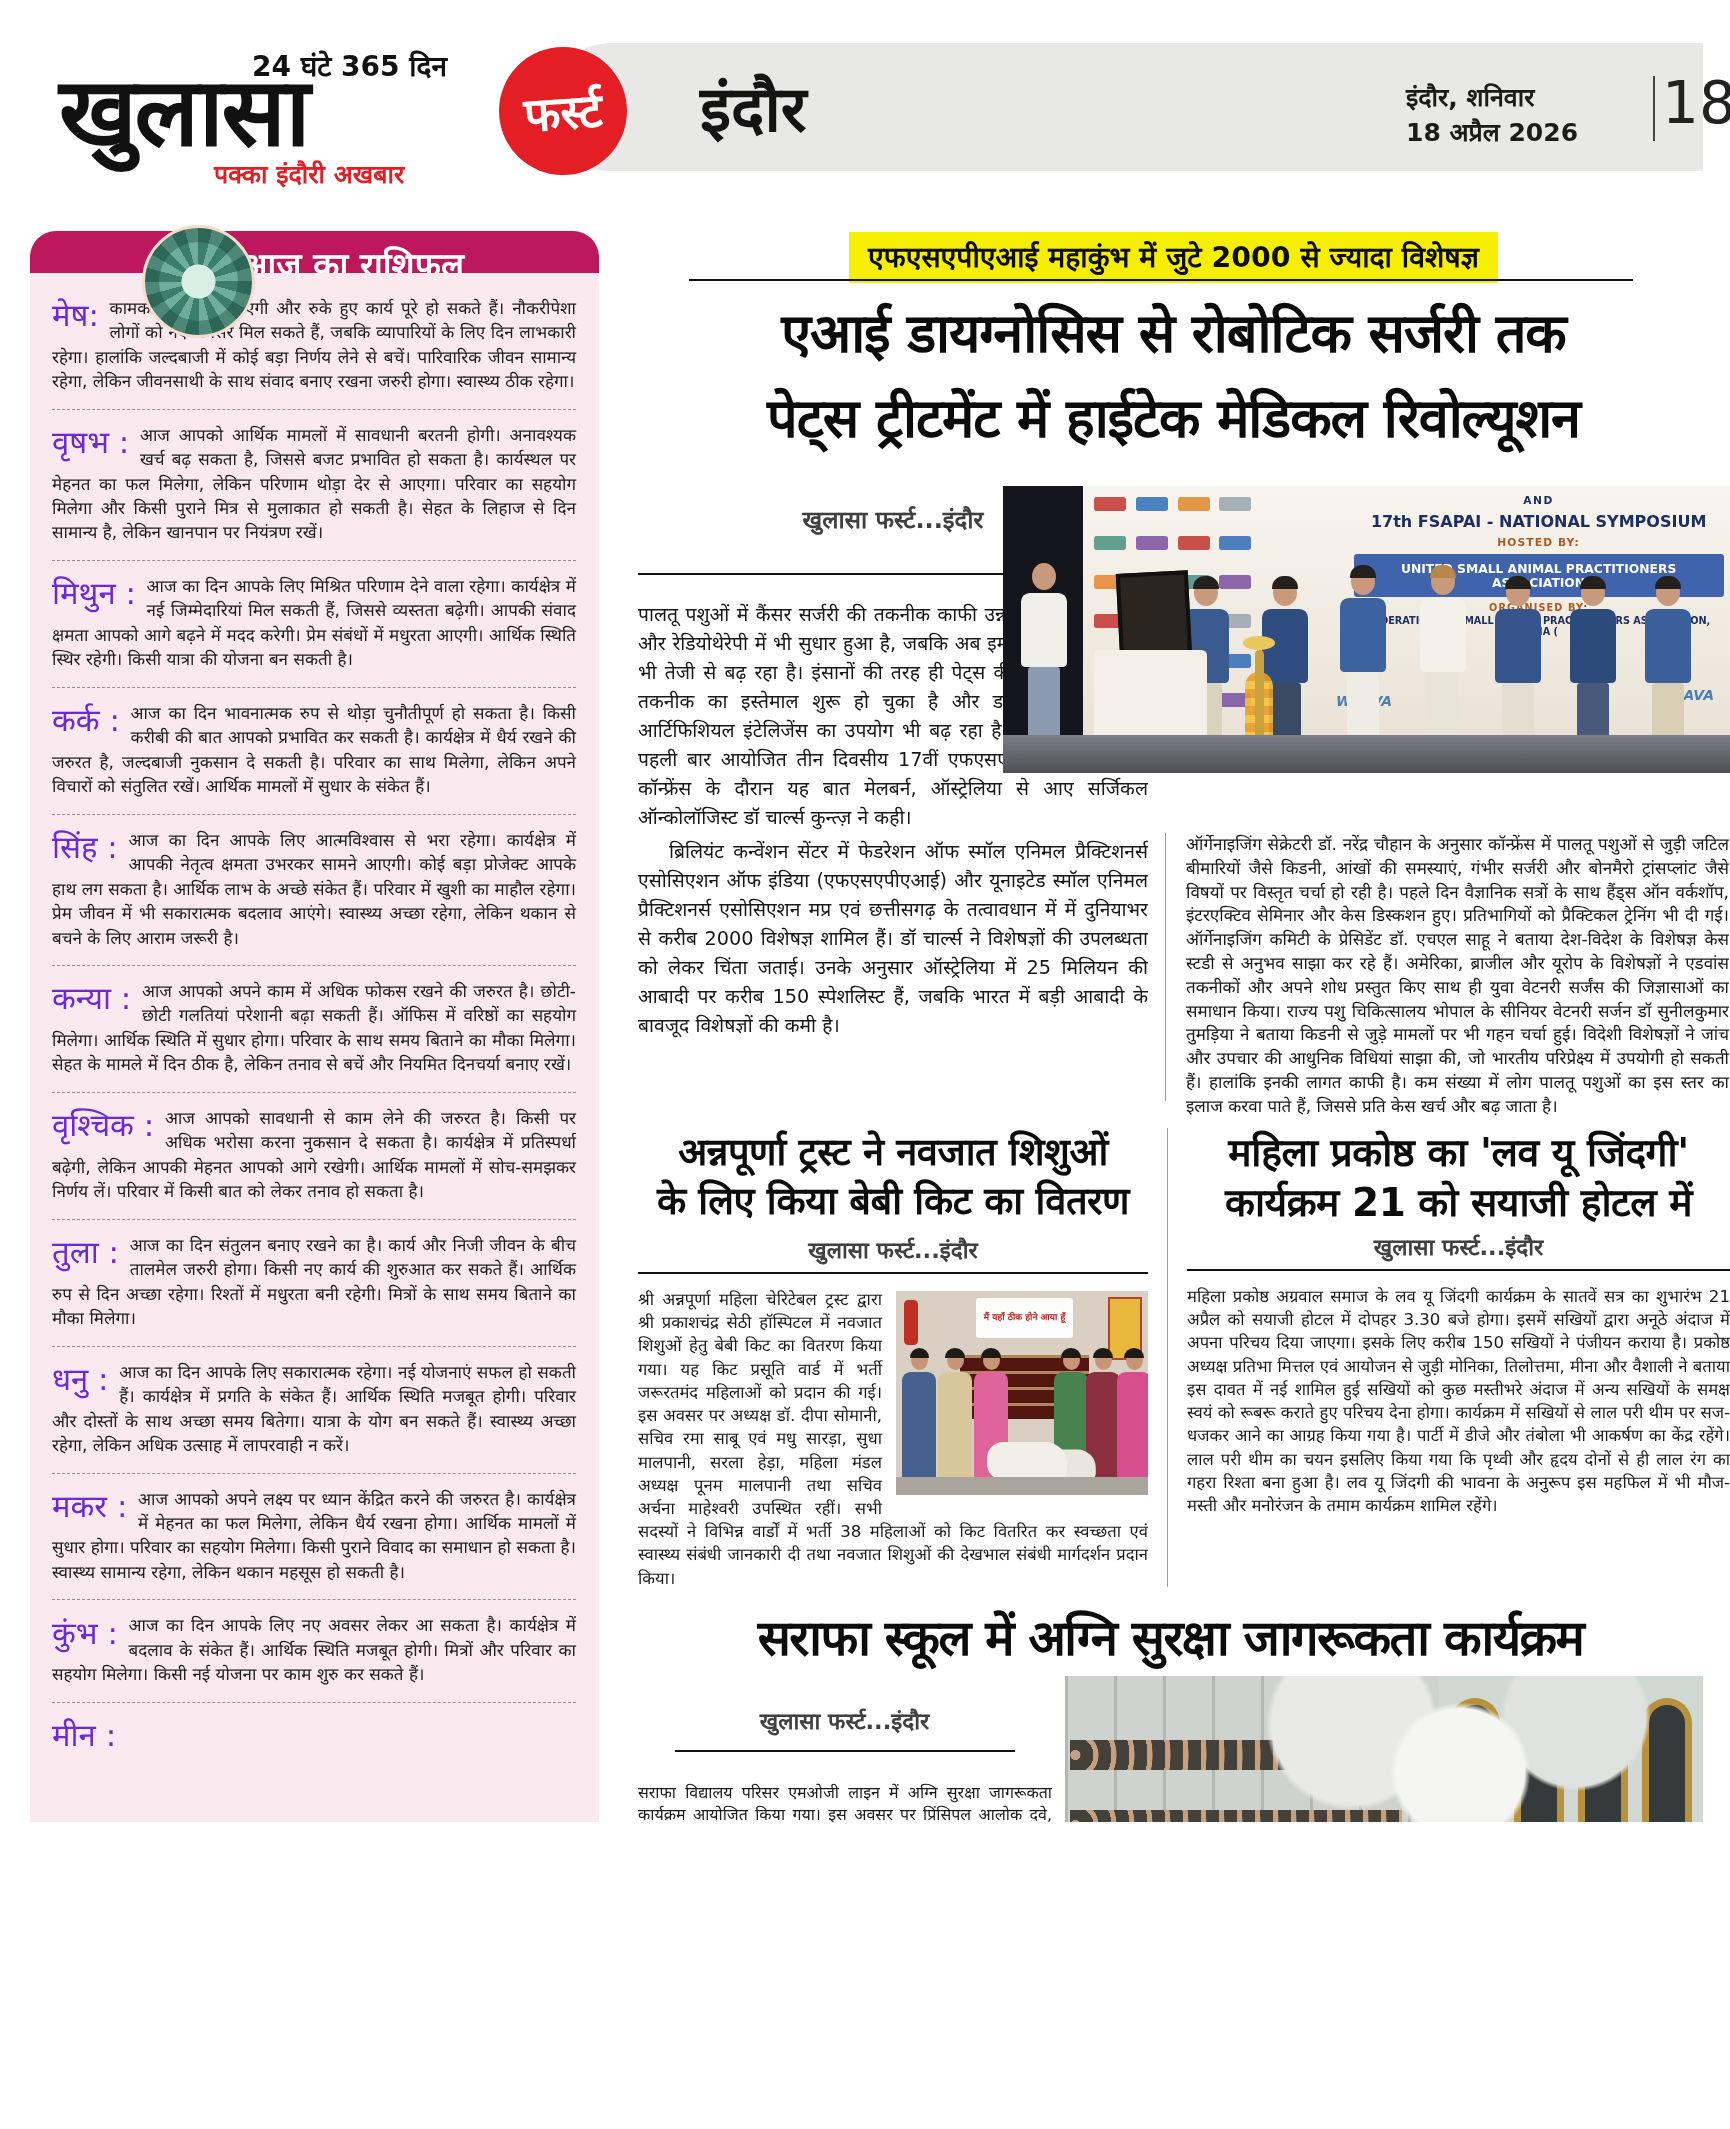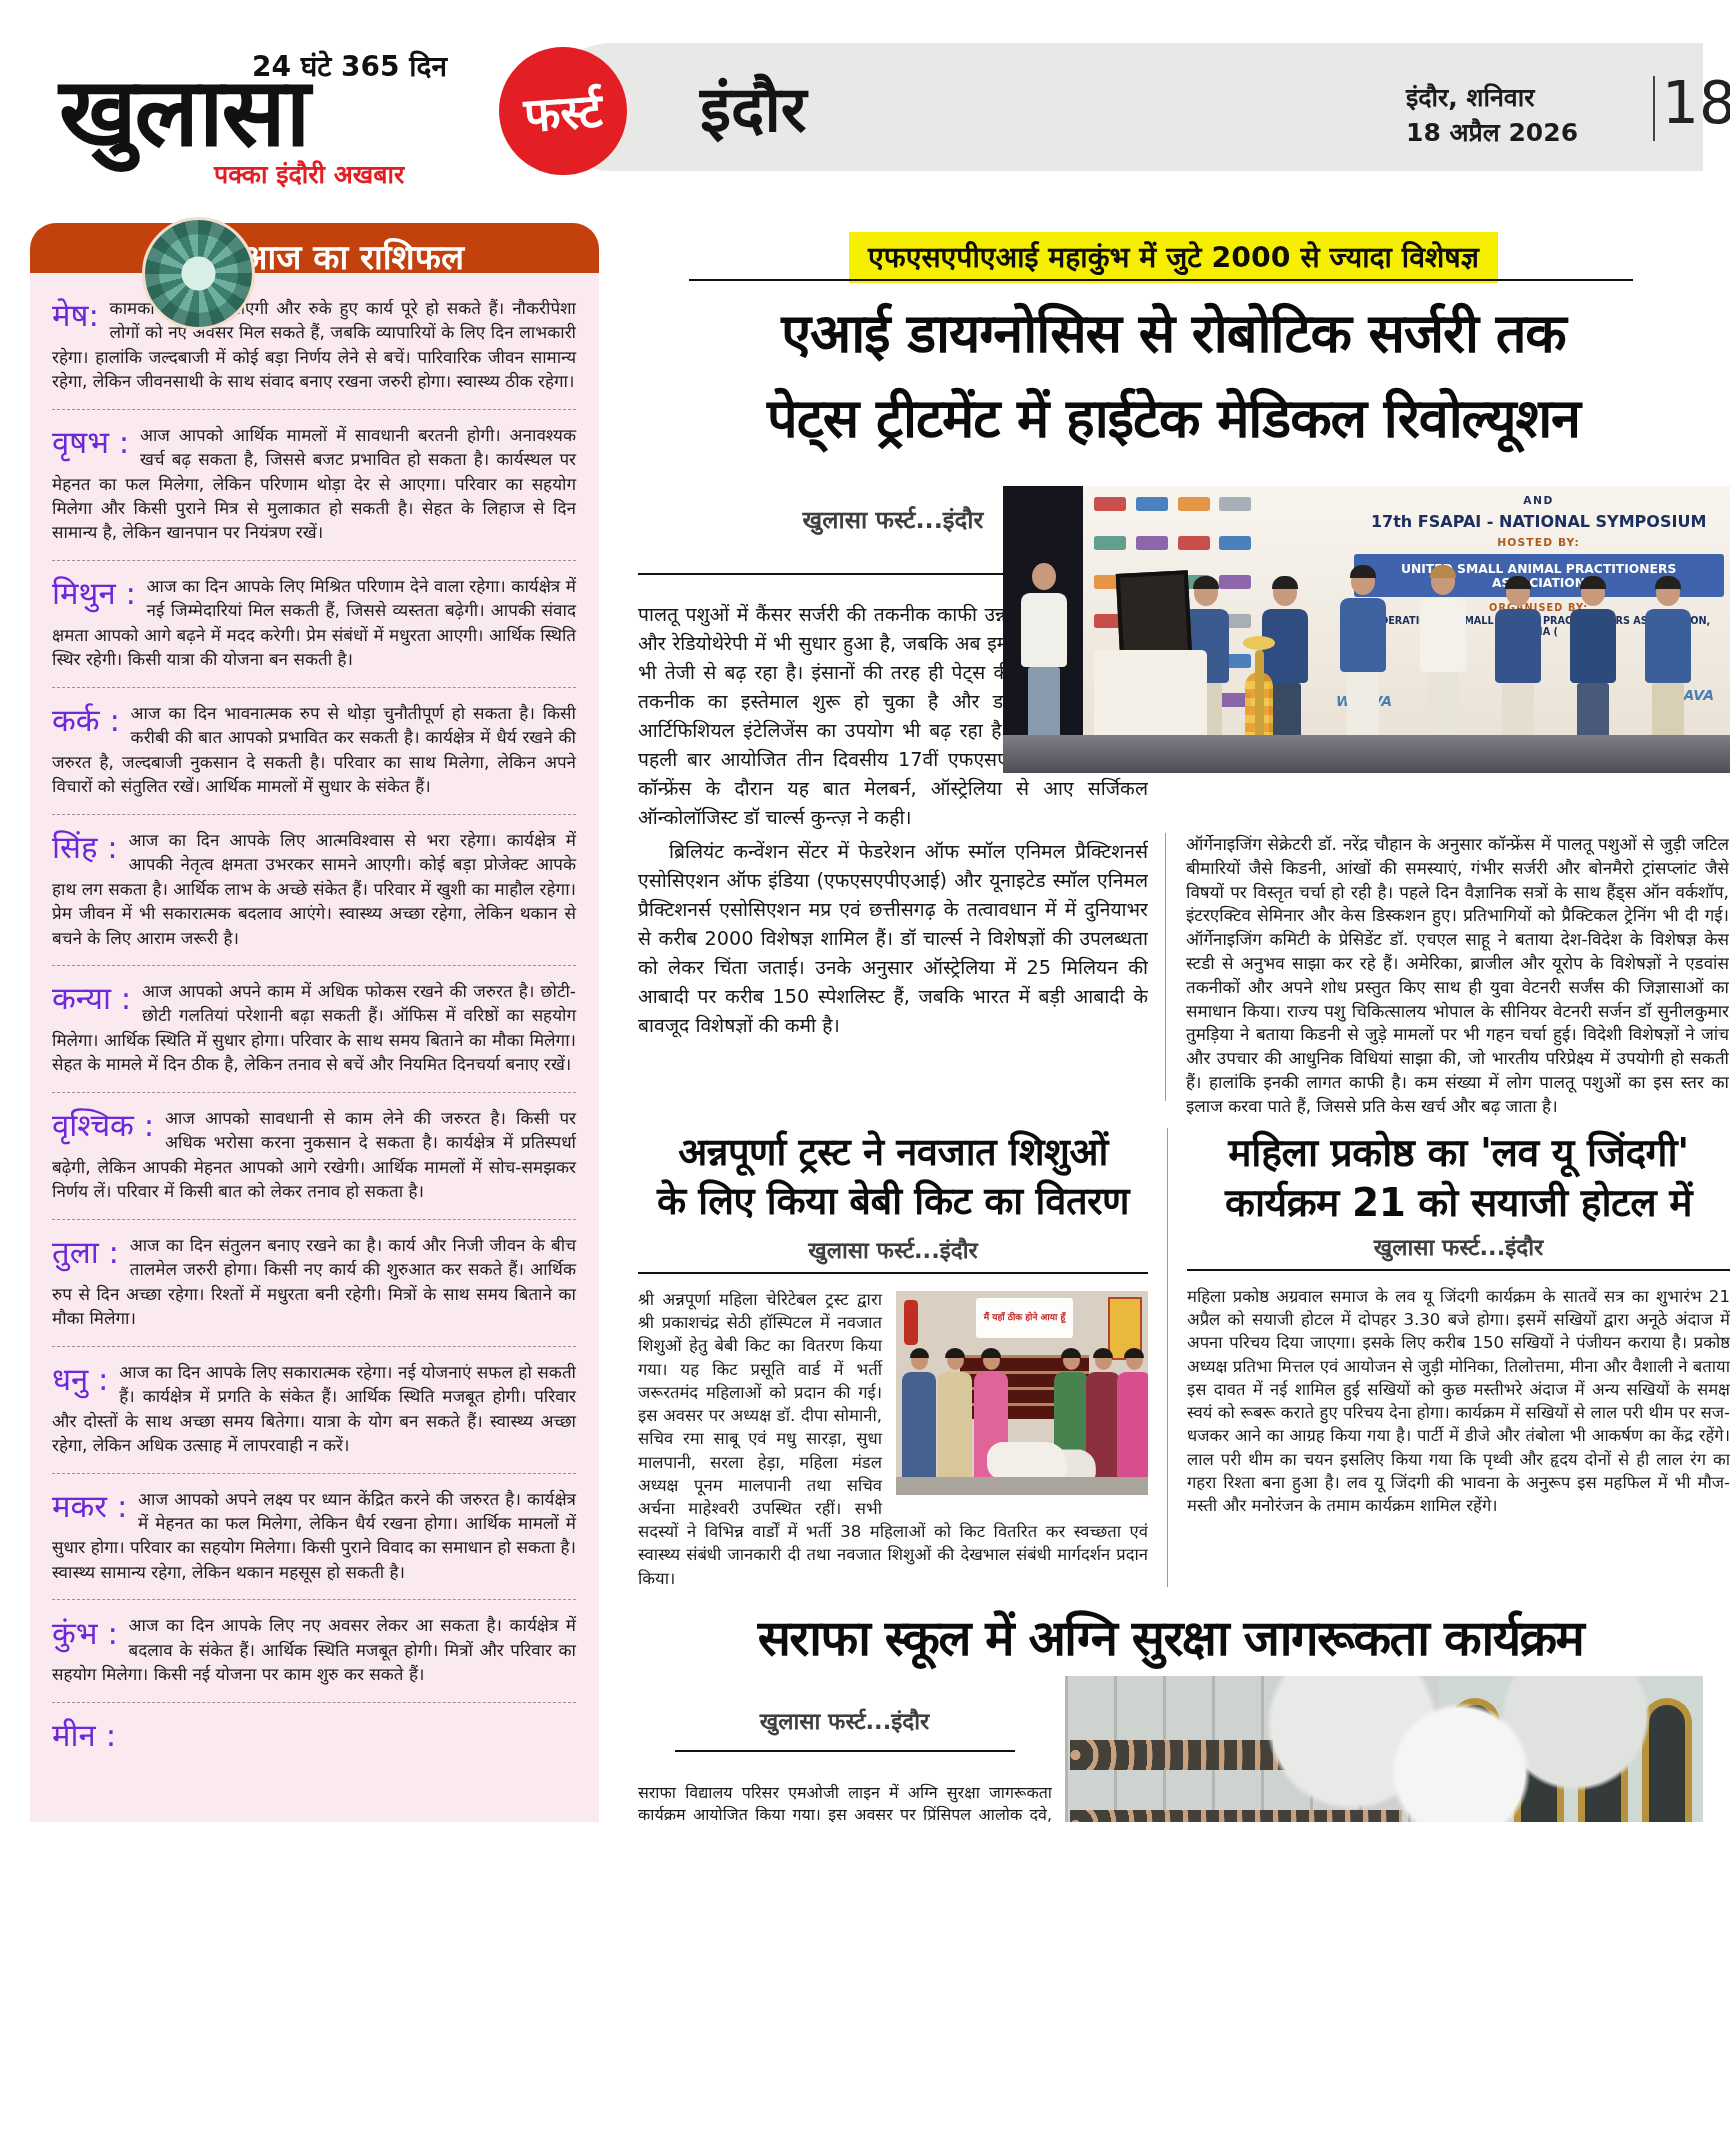--- a/index.html
+++ b/index.html
@@ -13,21 +13,21 @@
   .logo-badge{left:499px;top:47px;width:128px;height:128px;border-radius:50%;background:#e31e24;
               display:flex;align-items:center;justify-content:center;z-index:3;}
   .logo-badge span{color:#fff;font-size:47px;font-weight:900;transform:rotate(-4deg);}
   .logo-sub{left:214px;top:156px;font-size:25px;font-weight:800;color:#e31e24;}
   .edition{left:700px;top:64px;font-size:63px;font-weight:900;color:#141414;z-index:4;}
   .dateblock{left:1406px;top:80px;width:231px;text-align:left;font-size:25px;font-weight:800;line-height:1.4;color:#1b1b1b;z-index:4;}
   .mast-vline{left:1653px;top:76px;width:1.6px;height:65px;background:#444;z-index:4;}
   .pagenum{left:1662px;top:69px;font-size:58px;font-weight:400;color:#222;z-index:4;}
   
   #horoscope{left:29.5px;top:215px;width:569px;height:1871px;}
-  .horo-head{position:absolute;left:0;top:8px;width:100%;height:58px;background:#c2410c;border-radius:26px 26px 0 0;}
+  .horo-head{position:absolute;left:0;top:16px;width:100%;height:58px;background:#be185d;border-radius:26px 26px 0 0;}
   .horo-title{position:absolute;left:212px;top:9.7px;font-size:34px;font-weight:900;color:#fff;}
   .zodiac-wheel{position:absolute;left:112px;top:-6.4px;width:107px;height:107px;border-radius:50%;
       border:3.8px solid #f6dccb;z-index:2;
       background:
         radial-gradient(circle at 50% 50%, #d9efe6 0 22%, rgba(0,0,0,0) 23%),
         repeating-conic-gradient(#3c7e6e 0 15deg, #6fae9d 15deg 30deg);
       box-shadow:inset 0 0 0 14px rgba(18,60,50,.35);}
   .horo-body{position:absolute;left:0;top:58px;width:100%;height:1804px;background:#fbe9f0;
       padding:9.7px 22.5px;box-sizing:border-box;overflow:hidden;}
   .horo-entry{border-bottom:1.1px dashed #a28e95;padding:13px 0 15px;}

